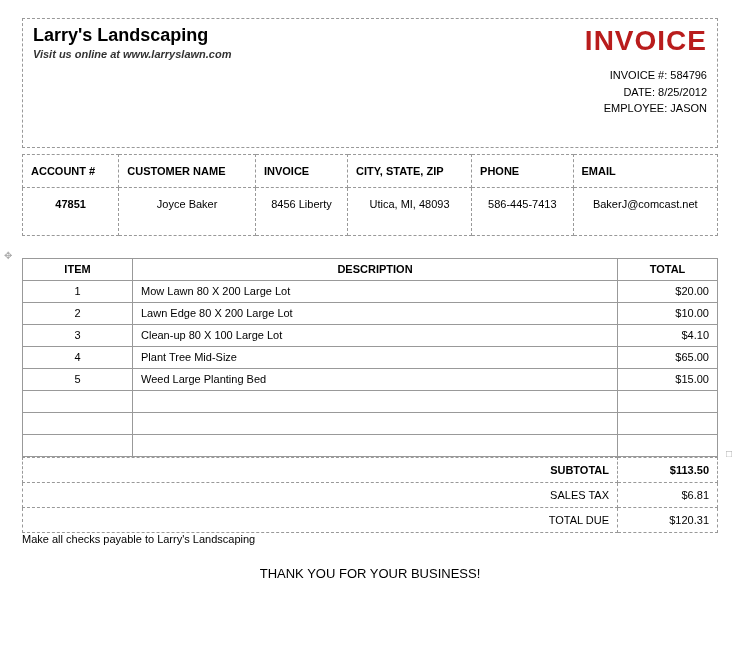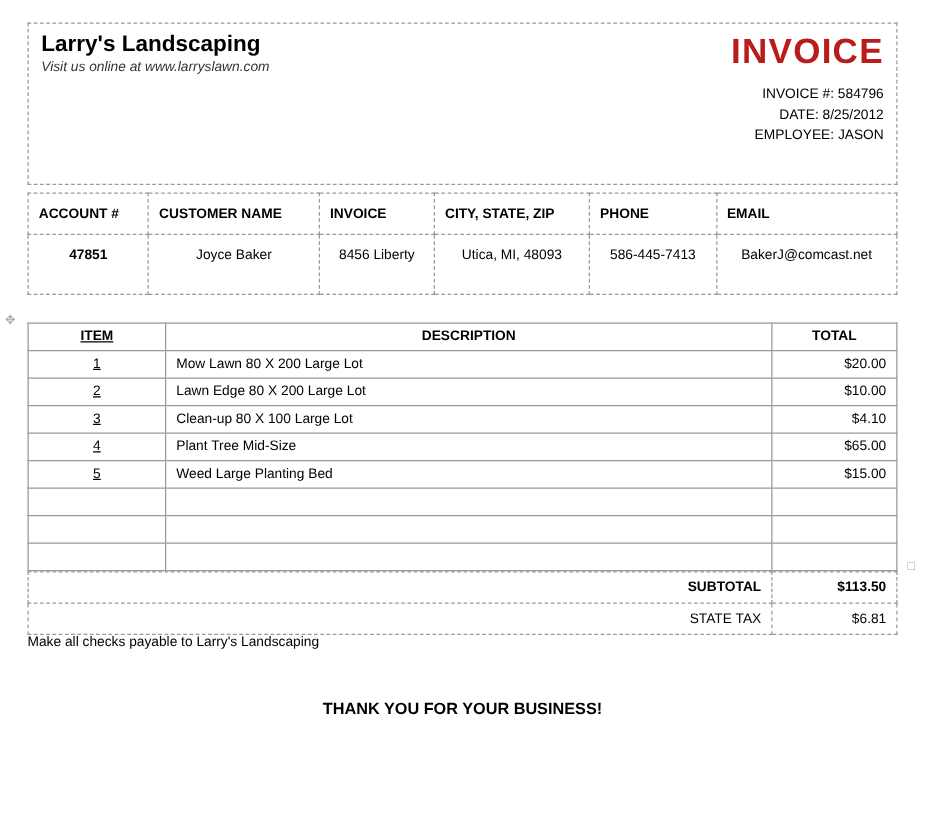--- a/index.html
+++ b/index.html
@@ -1,43 +1,43 @@
 <!DOCTYPE html>
 <html><head>
   <meta charset="utf-8">
   <style>
     * { box-sizing: border-box; margin: 0; padding: 0; }
     body { font-family: Arial, sans-serif; font-size: 12px; width: 740px; height: 650px; padding: 18px 22px; background: #fff; color: #000; }
     .header-box { border: 1px dashed #999; padding: 6px 10px 30px 10px; display: flex; justify-content: space-between; margin-bottom: 6px; }
     .company h1 { font-size: 18px; font-weight: bold; font-family: Arial, sans-serif; }
-    .company .tagline { font-style: italic; font-size: 11px; color: #333; margin-top: 2px; }
+    .company .tagline { font-style: italic; font-size: 11px; color: #333; margin-top: 2px; font-weight: bold; }
     .invoice-right { text-align: right; }
     .invoice-title { font-size: 28px; font-weight: bold; color: #b91c1c; letter-spacing: 1px; }
     .invoice-meta { font-size: 11px; margin-top: 10px; line-height: 1.5; }
     .cust-table { width: 100%; border-collapse: collapse; margin-bottom: 22px; }
     .cust-table th, .cust-table td { border: 1px dashed #999; padding: 10px 8px; font-size: 11px; text-align: left; }
     .cust-table th { font-weight: bold; }
     .cust-table td { height: 48px; vertical-align: top; text-align: center; }
     .items-wrap { position: relative; }
     .anchor { position: absolute; font-size: 10px; color: #aaa; }
     .anchor-left { left: -18px; top: -8px; }
     .anchor-right { right: -14px; top: 190px; }
     .items-table { width: 100%; border-collapse: collapse; }
     .items-table th, .items-table td { border: 1px solid #999; padding: 4px 8px; font-size: 11px; height: 22px; }
     .items-table th { text-align: center; font-weight: bold; }
-    .col-item { width: 110px; text-align: center; text-decoration: underline; }
+    .col-item { width: 110px; text-align: center; }
     .col-desc { text-align: left; }
     .col-total { width: 100px; text-align: right; }
     .totals-table { width: 100%; border-collapse: collapse; }
     .totals-table td { border: 1px dashed #999; padding: 6px 8px; font-size: 11px; height: 24px; }
     .totals-label { text-align: right; }
     .totals-val { width: 100px; text-align: right; }
     .bold { font-weight: bold; }
     .payable { font-size: 11px; }
-    .thanks { text-align: center; font-weight: bold; font-size: 13px; margin-top: 39px; }
+    .thanks { text-align: center; font-weight: normal; font-size: 13px; margin-top: 21px; }
   </style>
 </head>
 <body>
 
 <div class="header-box">
   <div class="company">
     <h1>Larry's Landscaping</h1>
     <div class="tagline">Visit us online at www.larryslawn.com</div>
   </div>
   <div class="invoice-right">
@@ -125,21 +125,25 @@
         </tr>
       </tbody>
   </table>
   <table class="totals-table">
     <tbody>
         <tr>
       <td class="totals-label bold">SUBTOTAL</td>
       <td class="totals-val bold">$113.50</td>
     </tr>
     <tr>
-      <td class="totals-label">STATE TAX</td>
+      <td class="totals-label">SALES TAX</td>
       <td class="totals-val">$6.81</td>
+    </tr>
+    <tr>
+      <td class="totals-label">TOTAL DUE</td>
+      <td class="totals-val">$120.31</td>
     </tr>
   </tbody>
     </table>
 </div>
 
 <div class="payable">Make all checks payable to Larry's Landscaping</div>
 <div class="thanks">THANK YOU FOR YOUR BUSINESS!</div>
 
 </body></html>

